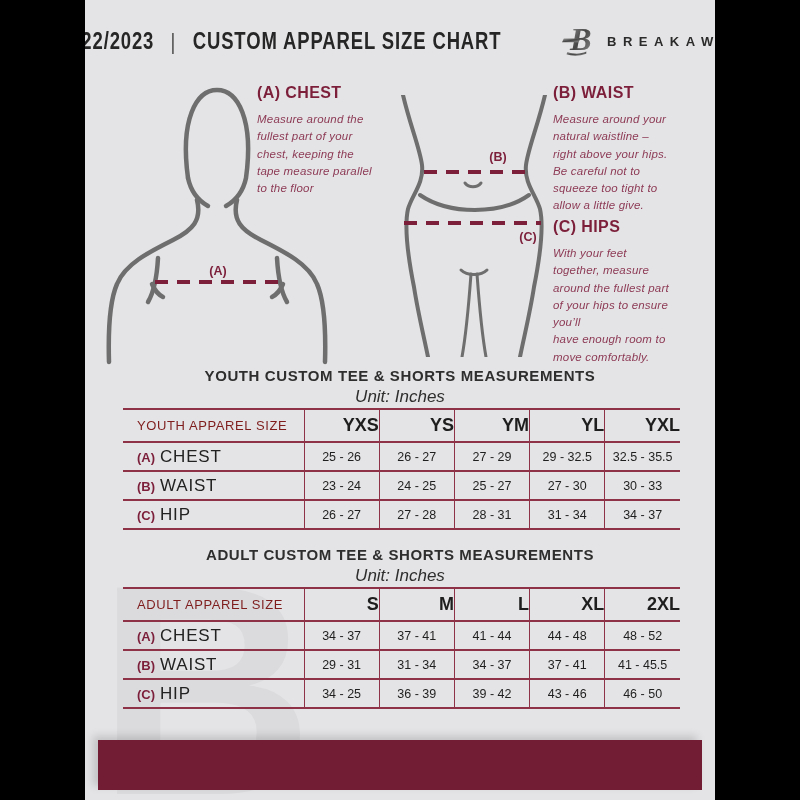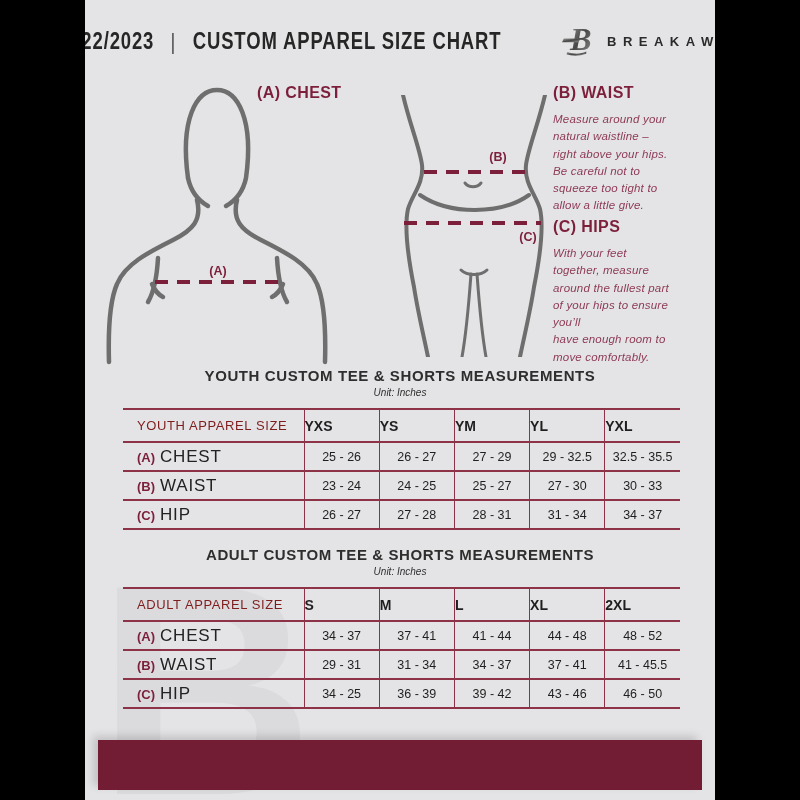--- a/index.html
+++ b/index.html
@@ -27,30 +27,30 @@
   .fig svg{display:block;width:100%;height:100%}
   .guide-block{position:absolute;width:156px}
   .guide-heading{font-size:16px;font-weight:700;color:var(--maroon-head);letter-spacing:.4px}
   .guide-body{margin-top:9px;font-size:11.5px;font-style:italic;font-weight:500;
               color:var(--maroon-text);line-height:1.5;white-space:pre-line;letter-spacing:.2px}
 
   
   .section-title{position:absolute;left:0;width:100%;text-align:center;
                  font-size:15px;font-weight:700;color:#2e2e2e;letter-spacing:.6px}
   .section-unit{position:absolute;left:0;width:100%;text-align:center;
-                font-size:10px;font-style:italic;color:#2e2e2e}
+                font-size:17px;font-style:italic;color:#2e2e2e}
 
   
   table.size-table{position:absolute;left:38px;width:557px;border-collapse:collapse;
                    table-layout:fixed;background:transparent}
   .size-table col.c0{width:181px}.size-table col.cn{width:75.2px}
   .size-table thead tr{border-top:2px solid var(--line);border-bottom:2px solid var(--line)}
   .size-table tbody tr{border-bottom:2px solid var(--line)}
   .size-table th,.size-table td{padding:0;vertical-align:middle}
-  .size-table th{height:33px;font-size:14px;font-weight:700;color:#1e1e1e;text-align:left}
+  .size-table th{height:33px;font-size:18px;font-weight:700;color:#1e1e1e;text-align:right}
   .size-table td{height:29px;font-size:12.5px;color:#1f1f1f;text-align:center}
   .size-table th:not(:first-child),.size-table td:not(:first-child){border-left:1.6px solid var(--line)}
   .size-table .first{text-align:left;padding-left:14px}
   .size-table th.first{font-weight:400;font-size:13px;letter-spacing:.6px;color:#7f1d1d}
   .row-pfx{font-weight:700;color:var(--maroon-head);margin-right:5px;font-size:13px}
   .row-lbl{font-size:17px;letter-spacing:.8px;color:#222}
 
   
   .watermark{position:absolute;left:12px;top:540px;font-size:300px;line-height:1;
              font-weight:700;color:var(--wm);z-index:0;user-select:none}
@@ -125,20 +125,25 @@
         </g>
         <line x1="29" y1="77" x2="132" y2="77" stroke="var(--maroon-head)" stroke-width="4" stroke-dasharray="13 9"></line>
         <text x="103" y="66" text-anchor="middle" font-size="12.5" font-weight="bold" fill="var(--maroon-head)">(B)</text>
         <line x1="9" y1="128" x2="146" y2="128" stroke="var(--maroon-head)" stroke-width="4" stroke-dasharray="13 9"></line>
         <text x="133" y="146" text-anchor="middle" font-size="12.5" font-weight="bold" fill="var(--maroon-head)">(C)</text>
       </svg>
     </div>
 
     <div class="guide-block" style="left:172px;top:84px">
       <div class="guide-heading">(A) CHEST</div>
+      <div class="guide-body">Measure around the
+fullest part of your
+chest, keeping the
+tape measure parallel
+to the floor</div>
     </div>
     <div class="guide-block" style="left:468px;top:84px">
       <div class="guide-heading">(B) WAIST</div>
       <div class="guide-body">Measure around your
 natural waistline –
 right above your hips.
 Be careful not to
 squeeze too tight to
 allow a little give.</div>
     </div>

